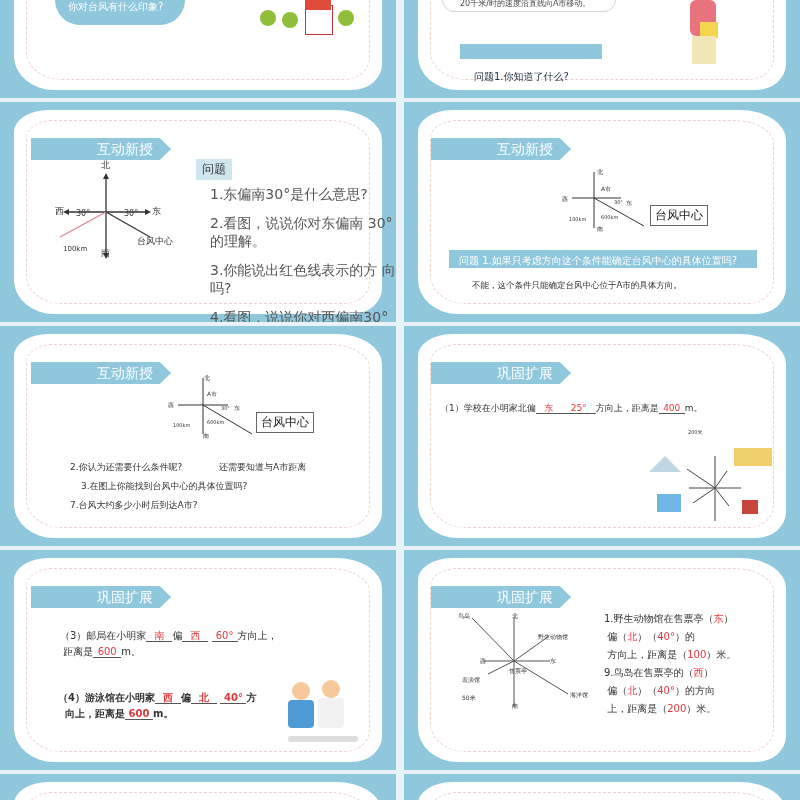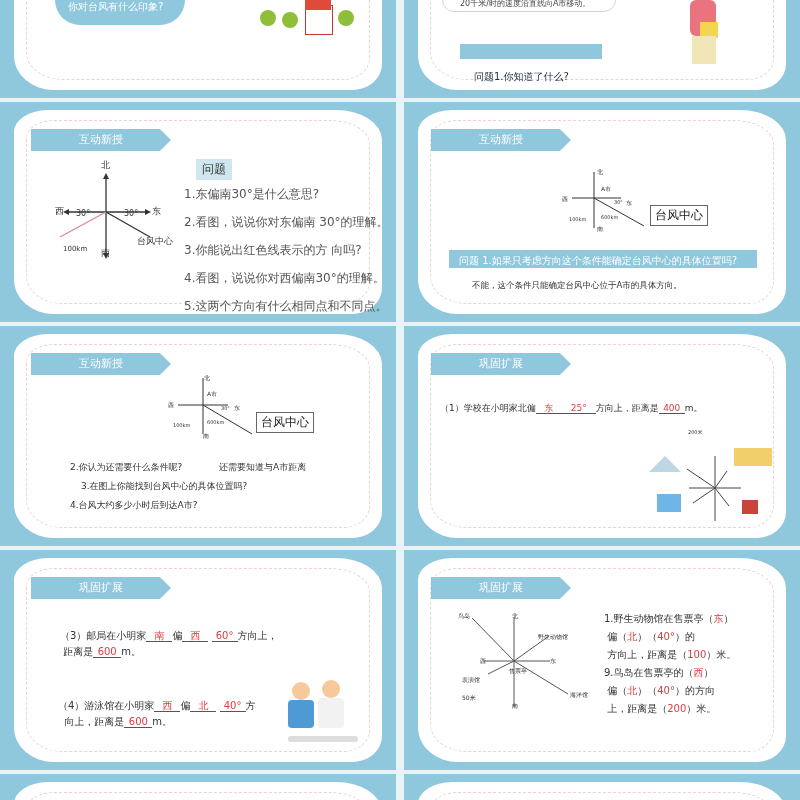--- a/index.html
+++ b/index.html
@@ -1,20 +1,20 @@
 <!DOCTYPE html>
 <html><head>
 <meta charset="utf-8">
 <style>
   html,body{margin:0;padding:0;}
   body{width:800px;height:800px;overflow:hidden;background:#e9f3f7;font-family:"DejaVu Sans","Liberation Sans",sans-serif;position:relative;}
   .slide{position:absolute;width:396px;background:#8fc7dc;overflow:hidden;}
   .card{position:absolute;left:14px;right:14px;top:8px;bottom:8px;background:#fff;border-radius:34px 46px 30px 40px / 22px 30px 26px 34px;}
   .card::after{content:"";position:absolute;left:12px;right:12px;top:10px;bottom:10px;border:1.5px dashed #f0cfcf;border-radius:28px 40px 26px 36px / 18px 24px 22px 28px;pointer-events:none;}
-  .banner{position:absolute;left:31px;top:27px;width:140px;height:22px;background:#8fc7dc;color:#fff;font-size:11px;line-height:22px;padding-left:48px;box-sizing:border-box;clip-path:polygon(0 0,92% 0,100% 50%,92% 100%,0 100%);}
+  .banner{position:absolute;left:31px;top:36px;width:140px;height:22px;background:#8fc7dc;color:#fff;font-size:14px;line-height:22px;padding-left:48px;box-sizing:border-box;clip-path:polygon(0 0,92% 0,100% 50%,92% 100%,0 100%);text-align:center;}
   .red{color:#e0393e;}
   .txt{position:absolute;font-size:9px;color:#333;}
   .blank{display:inline-block;border-bottom:1px solid #555;min-width:26px;text-align:center;color:#e0393e;line-height:10px;}
   svg{position:absolute;overflow:visible;}
   .label-box{position:absolute;border:1px solid #666;background:#fff;font-size:12px;padding:1px 4px;color:#222;}
   .qhead{position:absolute;background:#cfe6ef;font-size:12px;padding:2px 6px;color:#333;}
   .qlist div{margin-bottom:11px;}
 </style>
 </head>
 <body>
@@ -60,21 +60,21 @@
   </svg>
   <div class="txt" style="left:101px;top:57px;">北</div>
   <div class="txt" style="left:55px;top:103px;">西</div>
   <div class="txt" style="left:152px;top:103px;">东</div>
   <div class="txt" style="left:101px;top:145px;">南</div>
   <div class="txt" style="left:76px;top:107px;font-size:8px;">30°</div>
   <div class="txt" style="left:124px;top:107px;font-size:8px;">30°</div>
   <div class="txt" style="left:137px;top:133px;">台风中心</div>
   <div class="txt" style="left:63px;top:143px;font-size:7px;">100km</div>
   <div class="qhead" style="left:196px;top:57px;">问题</div>
-  <div class="txt qlist" style="left:184px;top:84px;font-size:12px;color:#555;">
+  <div class="txt qlist" style="left:210px;top:84px;font-size:14px;color:#555;">
     <div>1.东偏南30°是什么意思?</div>
     <div>2.看图，说说你对东偏南 30°的理解。</div>
     <div>3.你能说出红色线表示的方 向吗?</div>
     <div>4.看图，说说你对西偏南30°的理解。</div>
     <div>5.这两个方向有什么相同点和不同点。</div>
   </div>
 </div>
 
 <div class="slide" style="left:404px;top:102px;height:220px;">
   <div class="card"></div>
@@ -111,21 +111,21 @@
   <div class="txt" style="left:168px;top:75px;font-size:6px;">西</div>
   <div class="txt" style="left:234px;top:78px;font-size:6px;">东</div>
   <div class="txt" style="left:221px;top:79px;font-size:5px;">30°</div>
   <div class="txt" style="left:207px;top:93px;font-size:5px;">600km</div>
   <div class="txt" style="left:173px;top:96px;font-size:5px;">100km</div>
   <div class="txt" style="left:203px;top:106px;font-size:6px;">南</div>
   <div class="label-box" style="left:256px;top:86px;">台风中心</div>
   <div class="txt" style="left:70px;top:135px;">2.你认为还需要什么条件呢?</div>
   <div class="txt red" style="left:219px;top:135px;">还需要知道与A市距离</div>
   <div class="txt" style="left:81px;top:154px;">3.在图上你能找到台风中心的具体位置吗?</div>
-  <div class="txt" style="left:70px;top:173px;">4.台风大约多少小时后到达A市?</div>
+  <div class="txt" style="left:70px;top:173px;">7.台风大约多少小时后到达A市?</div>
 </div>
 
 <div class="slide" style="left:404px;top:326px;height:220px;">
   <div class="card"></div>
   <div class="banner" style="left:27px;">巩固扩展</div>
   <div class="txt" style="left:36px;top:76px;">
     <span>（1）学校在小明家北偏</span><span class="blank">东</span><span class="blank" style="min-width:34px;">25°</span><span>方向上，距离是</span><span class="blank">400</span><span>m。</span>
   </div>
   <div class="txt" style="left:284px;top:103px;font-size:5px;">200米</div>
   <svg width="120" height="80" style="left:245px;top:125px;">
@@ -142,21 +142,21 @@
   <div style="position:absolute;left:338px;top:174px;width:16px;height:14px;background:#c8453c;"></div>
 </div>
 
 <div class="slide" style="left:0;top:550px;height:220px;">
   <div class="card"></div>
   <div class="banner">巩固扩展</div>
   <div class="txt" style="left:60px;top:78px;font-size:10px;line-height:16px;">
     <span>（3）邮局在小明家</span><span class="blank">南</span><span>偏</span><span class="blank">西</span> <span class="blank">60°</span><span>方向上，</span><br>
     &nbsp;<span>距离是</span><span class="blank" style="min-width:28px;">600</span><span>m。</span>
   </div>
-  <div class="txt" style="left:58px;top:148px;font-size:10px;line-height:16px;">
+  <div class="txt" style="left:58px;top:140px;font-size:10px;line-height:16px;font-weight:bold;">
     <span>（4）游泳馆在小明家</span><span class="blank">西</span><span>偏</span><span class="blank">北</span> <span class="blank">40°</span><span>方</span><br>
     &nbsp;&nbsp;<span>向上，距离是</span><span class="blank" style="min-width:28px;">600</span><span>m。</span>
   </div>
   <div style="position:absolute;left:288px;top:130px;width:70px;height:66px;">
     <div style="position:absolute;left:4px;top:2px;width:18px;height:18px;border-radius:50%;background:#f6c89a;"></div>
     <div style="position:absolute;left:0;top:20px;width:26px;height:28px;background:#4e9ad4;border-radius:4px;"></div>
     <div style="position:absolute;left:34px;top:0;width:18px;height:18px;border-radius:50%;background:#f6c89a;"></div>
     <div style="position:absolute;left:30px;top:18px;width:26px;height:30px;background:#f2f2f2;border-radius:4px;"></div>
     <div style="position:absolute;left:0;top:56px;width:70px;height:6px;background:#ddd;border-radius:3px;"></div>
   </div>

